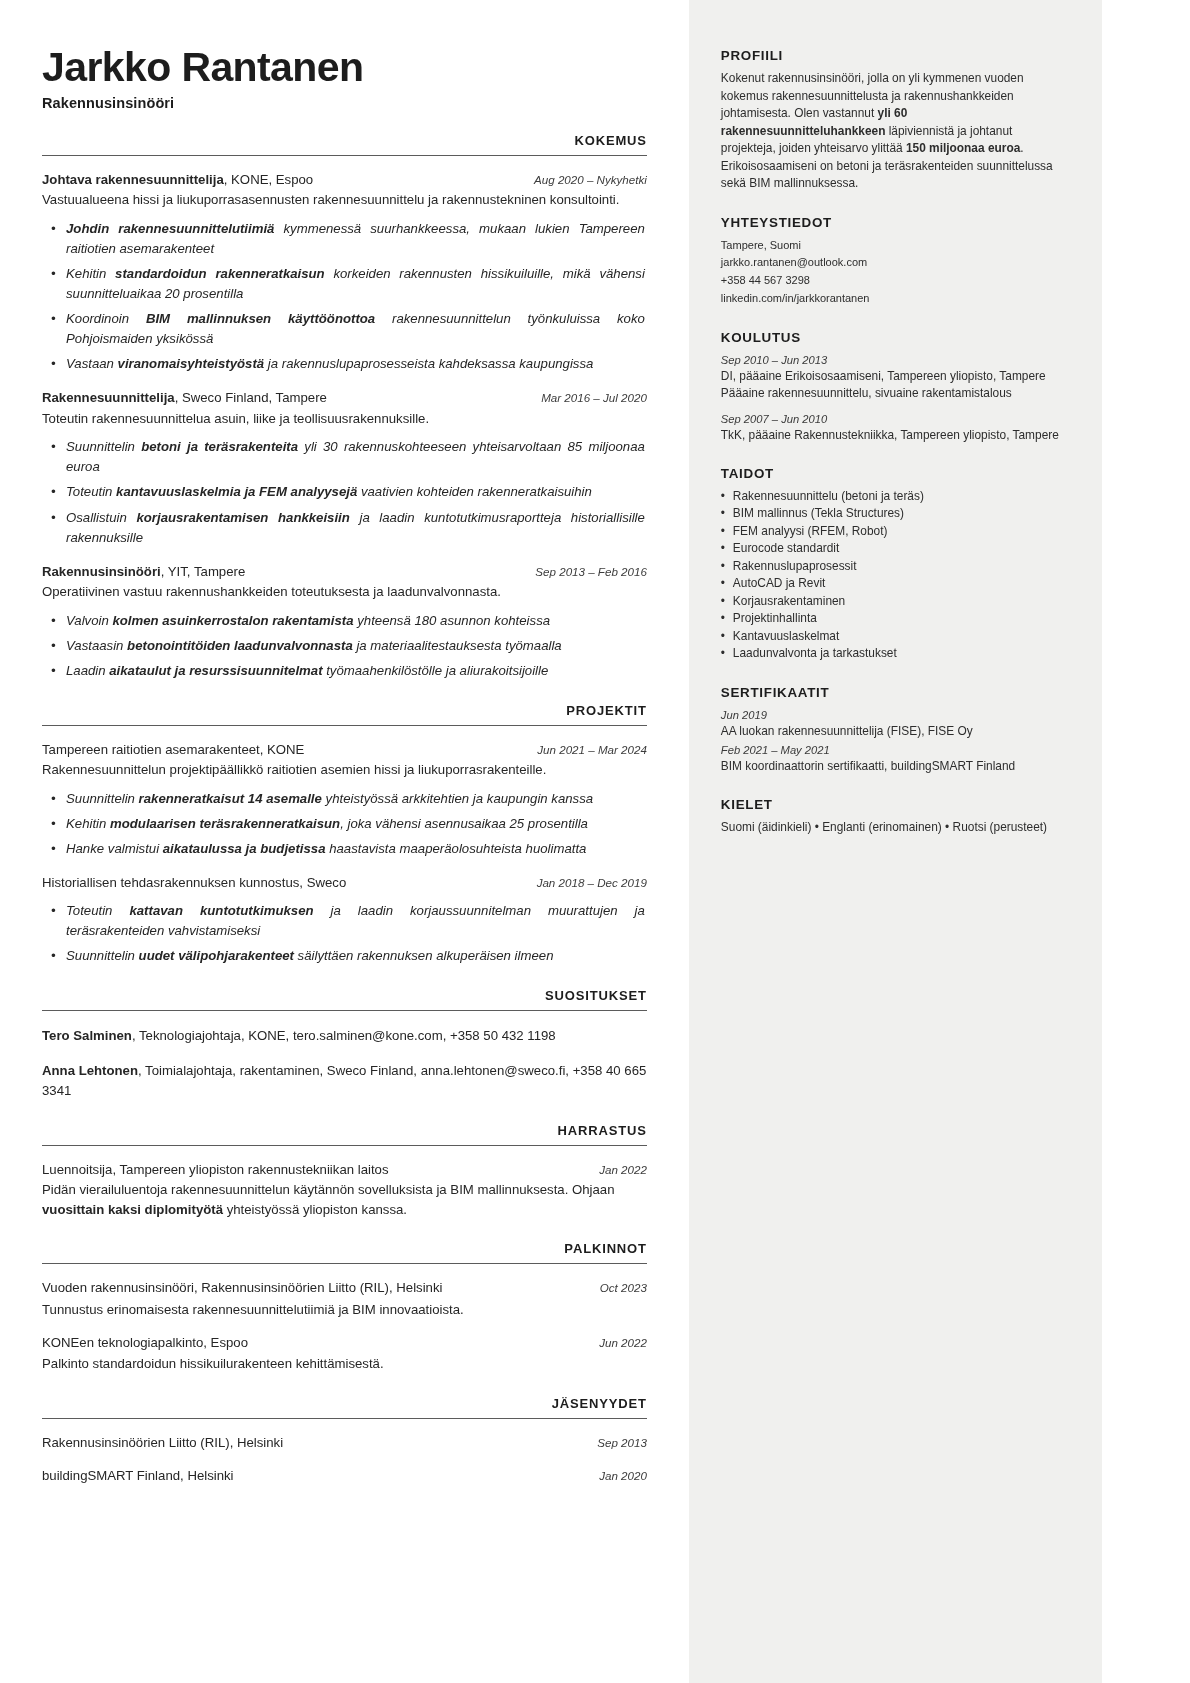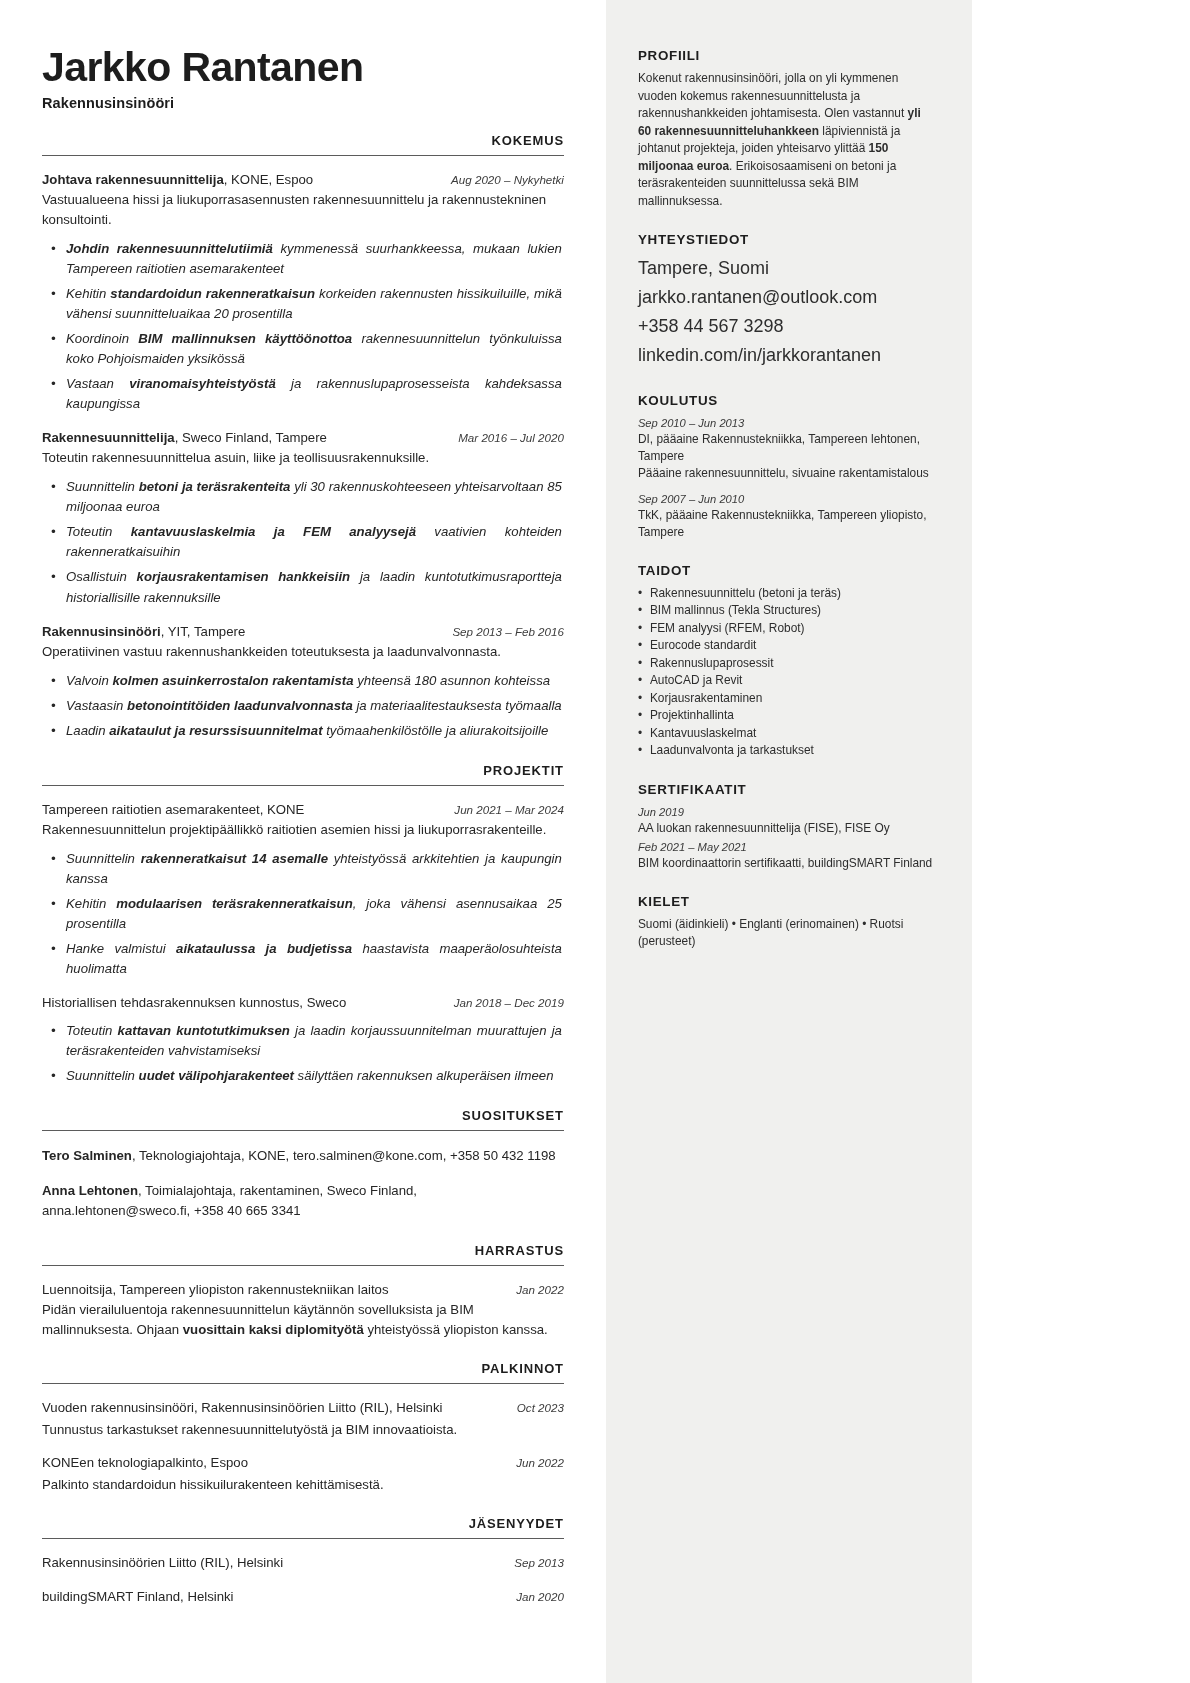--- a/index.html
+++ b/index.html
@@ -7,21 +7,21 @@
   html, body {
     width: 1190px;
     height: 1683px;
     background: #ffffff;
     font-family: "Liberation Sans", sans-serif;
     color: #262626;
   }
 
   .page {
     position: relative;
-    width: 972px;
+    width: 1102px;
     height: 1683px;
     display: flex;
     background: #d946ef;
     overflow: hidden;
   }
 
   
   .main-col {
     width: 745px;
     padding: 46px 42px 40px 42px;
@@ -148,21 +148,21 @@
   }
 
   .side-text {
     font-size: 11.9px;
     line-height: 1.47;
     color: #2d2d2d;
   }
   .side-text b { font-weight: bold; }
 
   .contact-line {
-    font-size: 18px;
+    font-size: 11px;
     line-height: 1.62;
     color: #2d2d2d;
   }
 
   .edu-item { margin-bottom: 9px; }
 
   .edu-date {
     font-size: 11.2px;
     font-style: italic;
     color: #3a3a3a;
@@ -314,21 +314,21 @@
     </div>
 
     <div class="section">
       <div class="section-title">PALKINNOT</div>
       <div id="award-entries">
           <div class="simple-entry">
             <div class="entry-head">
               <div class="entry-role">Vuoden rakennusinsinööri, Rakennusinsinöörien Liitto (RIL), Helsinki</div>
               <div class="entry-date">Oct 2023</div>
             </div>
-            <div class="entry-summary">Tunnustus tarkastukset rakennesuunnittelutyöstä ja BIM innovaatioista.</div>
+            <div class="entry-summary">Tunnustus erinomaisesta rakennesuunnittelutiimiä ja BIM innovaatioista.</div>
           </div>
           <div class="simple-entry">
             <div class="entry-head">
               <div class="entry-role">KONEen teknologiapalkinto, Espoo</div>
               <div class="entry-date">Jun 2022</div>
             </div>
             <div class="entry-summary">Palkinto standardoidun hissikuilurakenteen kehittämisestä.</div>
           </div>
         </div>
     </div>
@@ -366,21 +366,21 @@
       <div class="contact-line">jarkko.rantanen@outlook.com</div>
       <div class="contact-line">+358 44 567 3298</div>
       <div class="contact-line">linkedin.com/in/jarkkorantanen</div>
     </div>
 
     <div class="side-section">
       <div class="side-title">KOULUTUS</div>
       <div id="education-items">
           <div class="edu-item">
             <div class="edu-date">Sep 2010 – Jun 2013</div>
-            <div class="edu-main">DI, pääaine Rakennustekniikka, Tampereen lehtonen, Tampere</div>
+            <div class="edu-main">DI, pääaine Erikoisosaamiseni, Tampereen yliopisto, Tampere</div>
             <div class="edu-main">Pääaine rakennesuunnittelu, sivuaine rakentamistalous</div>
           </div>
           <div class="edu-item">
             <div class="edu-date">Sep 2007 – Jun 2010</div>
             <div class="edu-main">TkK, pääaine Rakennustekniikka, Tampereen yliopisto, Tampere</div>
           </div>
         </div>
     </div>
 
     <div class="side-section">

